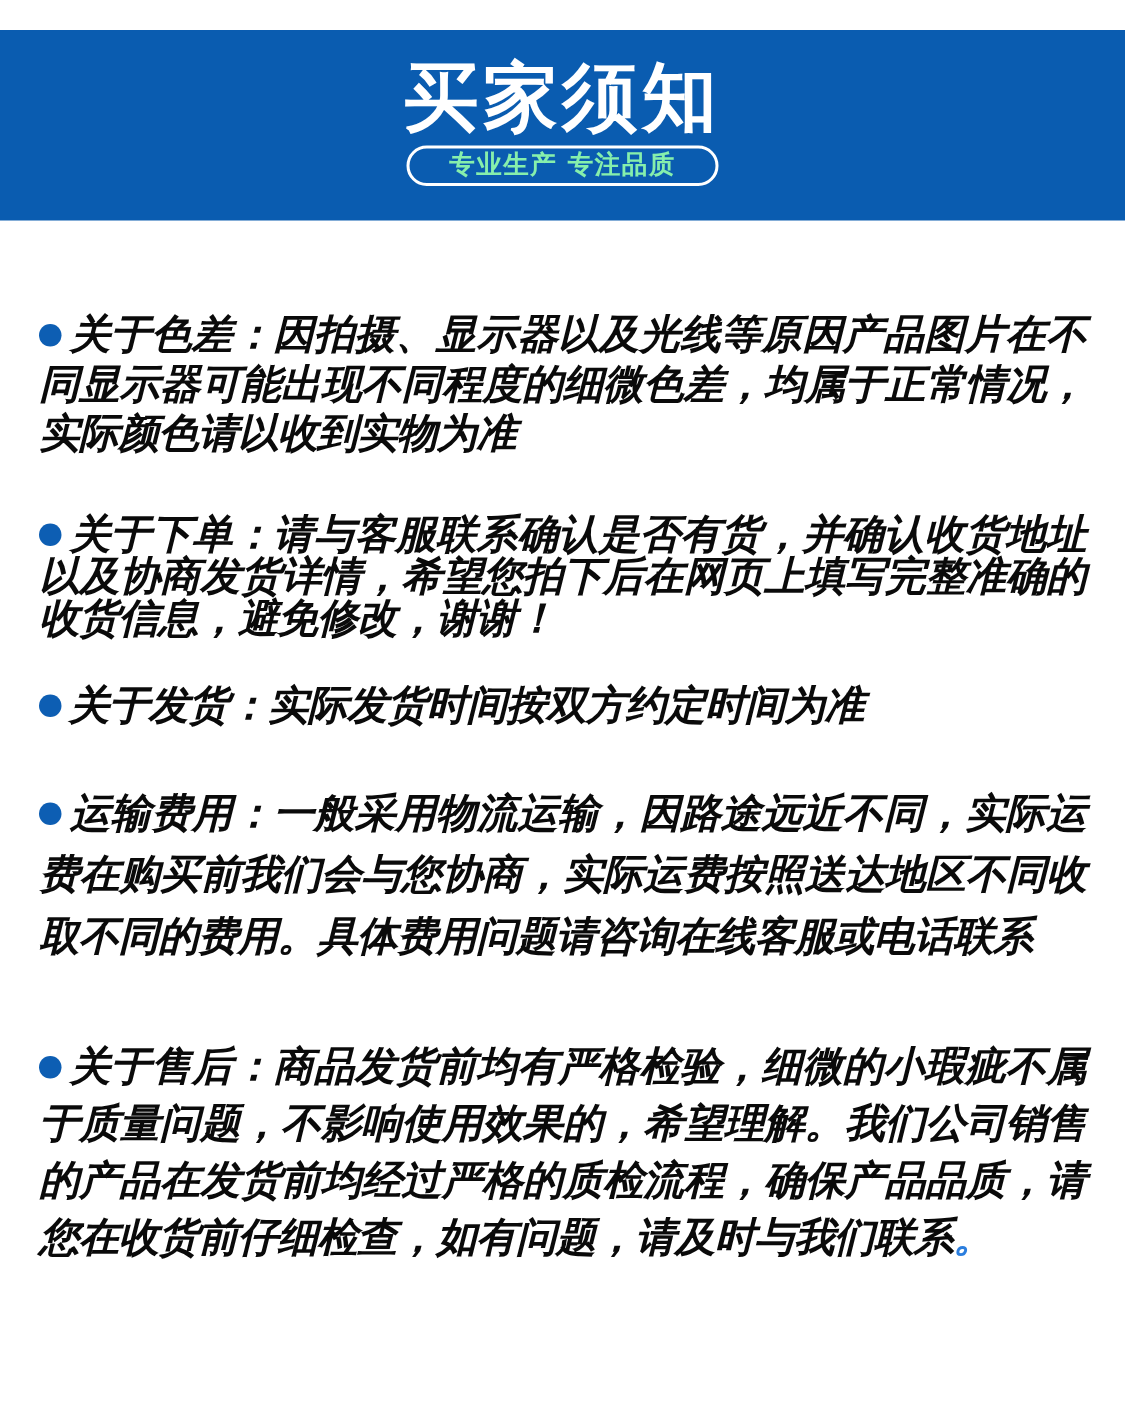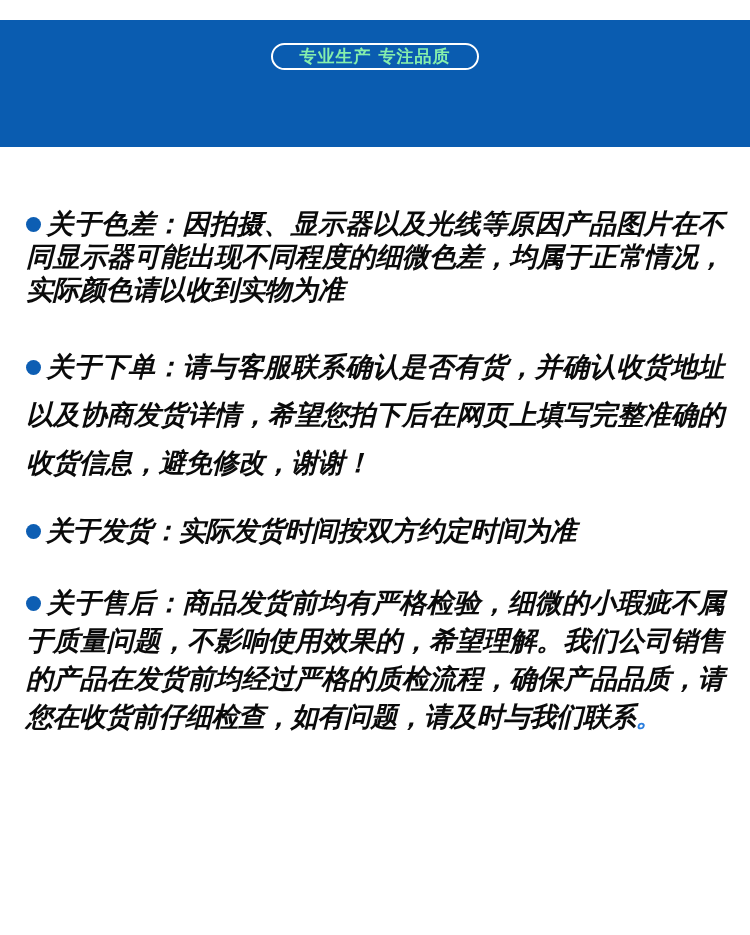--- a/index.html
+++ b/index.html
@@ -59,47 +59,51 @@
     display: inline-block;
     width: 15px;
     height: 15px;
     border-radius: 50%;
     background: #0d5eb3;
     margin-right: 5px;
     vertical-align: 1px;
   }
   .notice .blue-period { color: #2b7ede; }
   .n1 { margin-top: 60px; line-height: 33px; }
-  .n2 { margin-top: 37px; line-height: 48px; }
+  .n2 { margin-top: 37px; line-height: 28px; }
   .n3 { margin-top: 22px; line-height: 34px; }
   .n4 { margin-top: 34px; line-height: 41px; }
-  .n5 { margin-top: 36px; line-height: 38px; }
+  .n5 { margin-top: 48px; line-height: 38px; }
 </style>
 </head>
 <body>
 
 <div class="page">
 
   <div class="banner">
+    <h1 class="banner-title">买家须知</h1>
     <div class="tagline-pill">专业生产 专注品质</div>
   </div>
 
   <div class="content">
 
     <p class="notice n1">
       <span class="dot"></span><span>关于色差：</span><span>因拍摄、显示器以及光线等原因产品图片在不同显示器可能出现不同程度的细微色差，均属于正常情况，实际颜色请以收到实物为准</span><span class="blue-period"></span>
     </p>
 
     <p class="notice n2">
       <span class="dot"></span><span>关于下单：</span><span>请与客服联系确认是否有货，并确认收货地址以及协商发货详情，希望您拍下后在网页上填写完整准确的收货信息，避免修改，谢谢！</span><span class="blue-period"></span>
     </p>
 
     <p class="notice n3">
       <span class="dot"></span><span>关于发货：</span><span>实际发货时间按双方约定时间为准</span><span class="blue-period"></span>
     </p>
 
+    <p class="notice n4">
+      <span class="dot"></span><span>运输费用：</span><span>一般采用物流运输，因路途远近不同，实际运费在购买前我们会与您协商，实际运费按照送达地区不同收取不同的费用。具体费用问题请咨询在线客服或电话联系</span><span class="blue-period"></span>
+    </p>
 
     <p class="notice n5">
       <span class="dot"></span><span>关于售后：</span><span>商品发货前均有严格检验，细微的小瑕疵不属于质量问题，不影响使用效果的，希望理解。我们公司销售的产品在发货前均经过严格的质检流程，确保产品品质，请您在收货前仔细检查，如有问题，请及时与我们联系</span><span class="blue-period">。</span>
     </p>
 
   </div>
 </div>
 
 </body></html>

